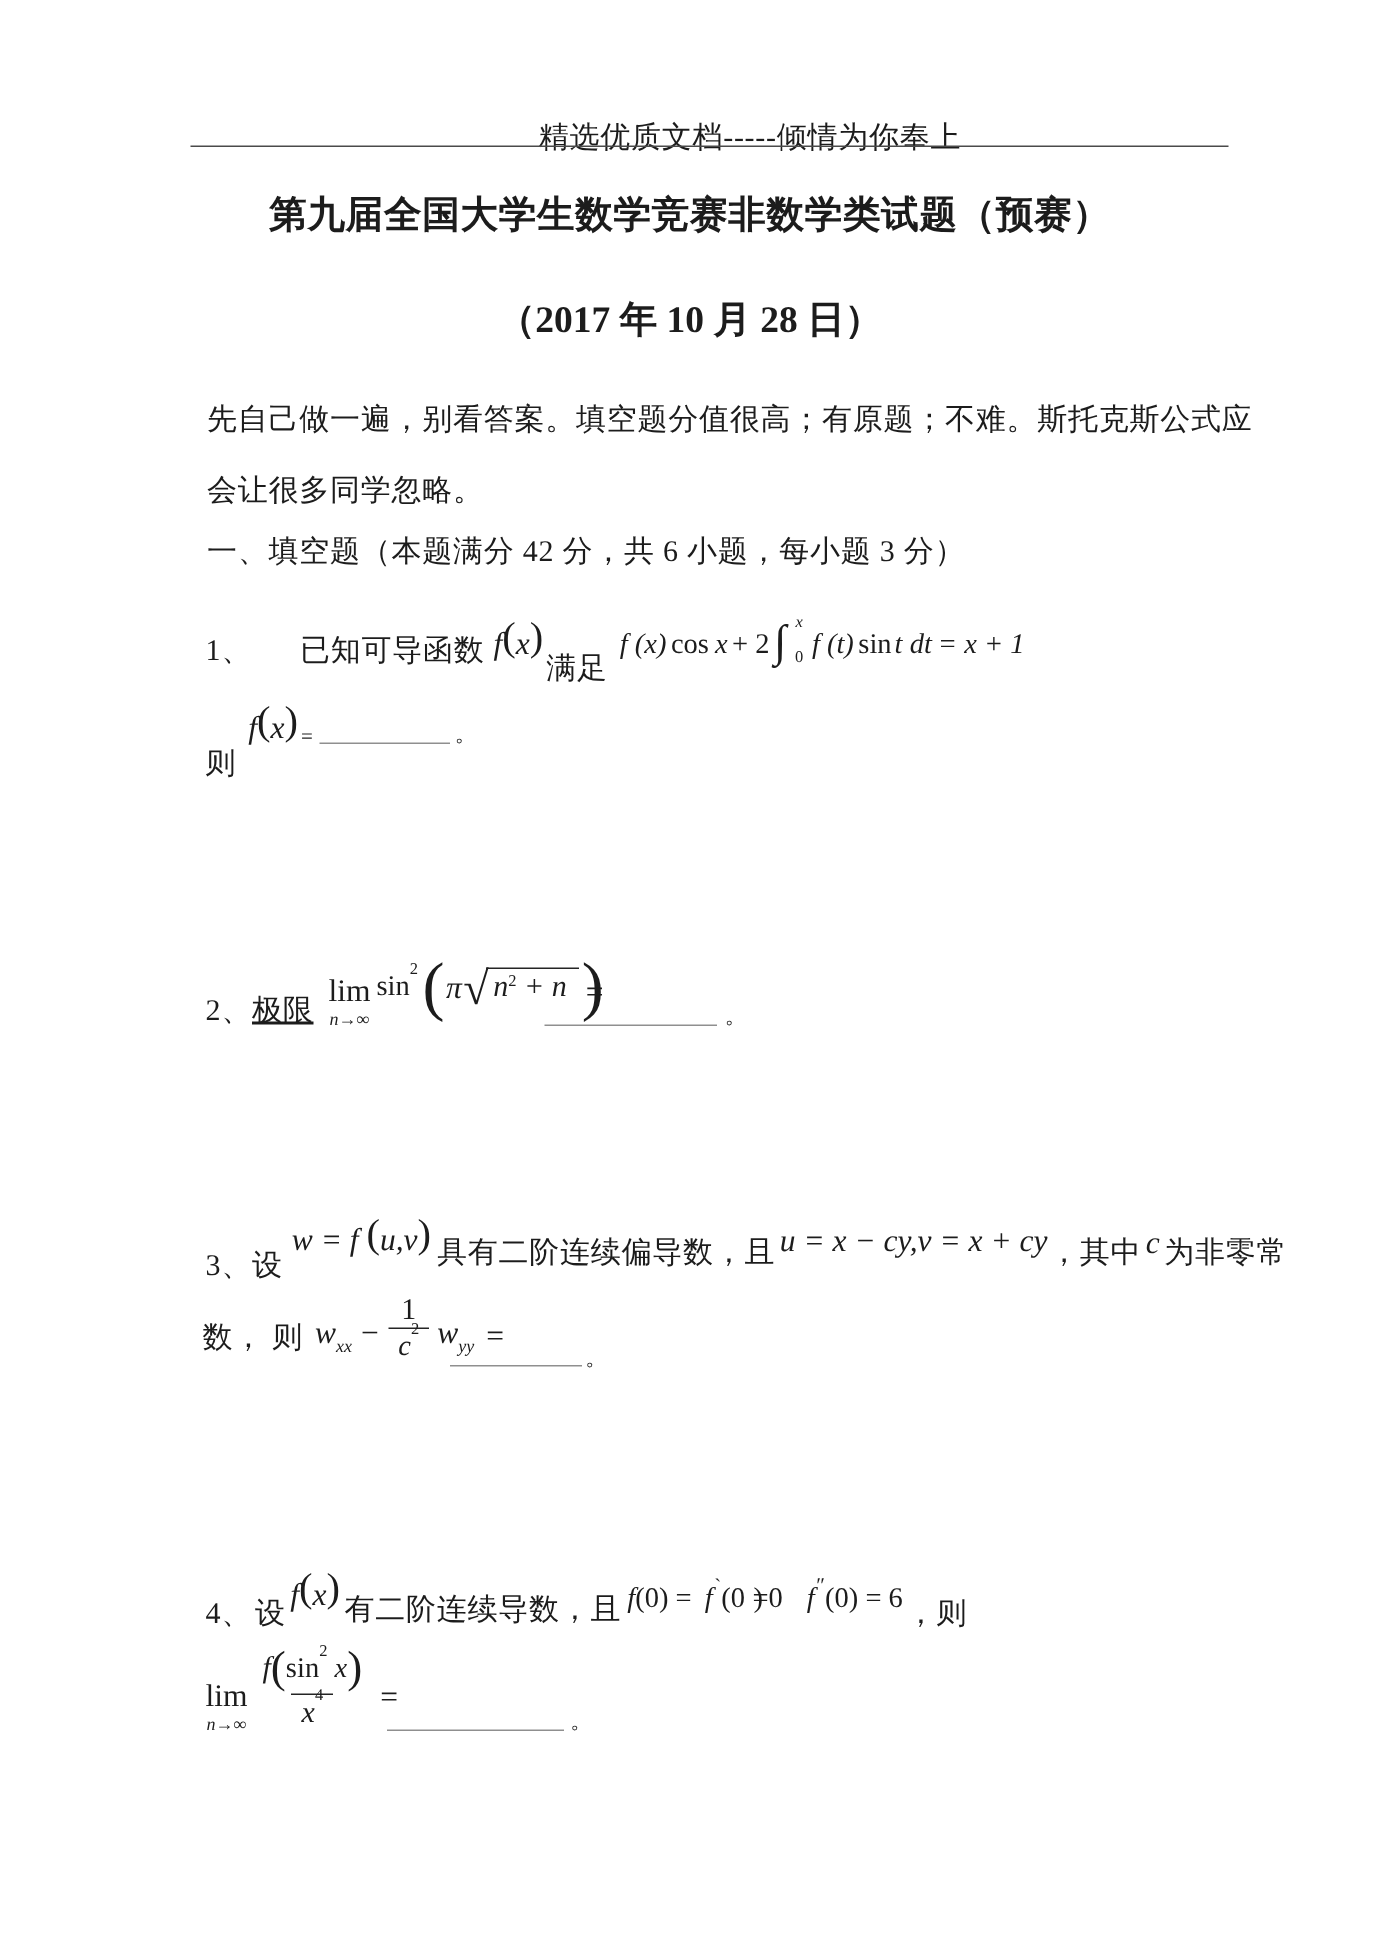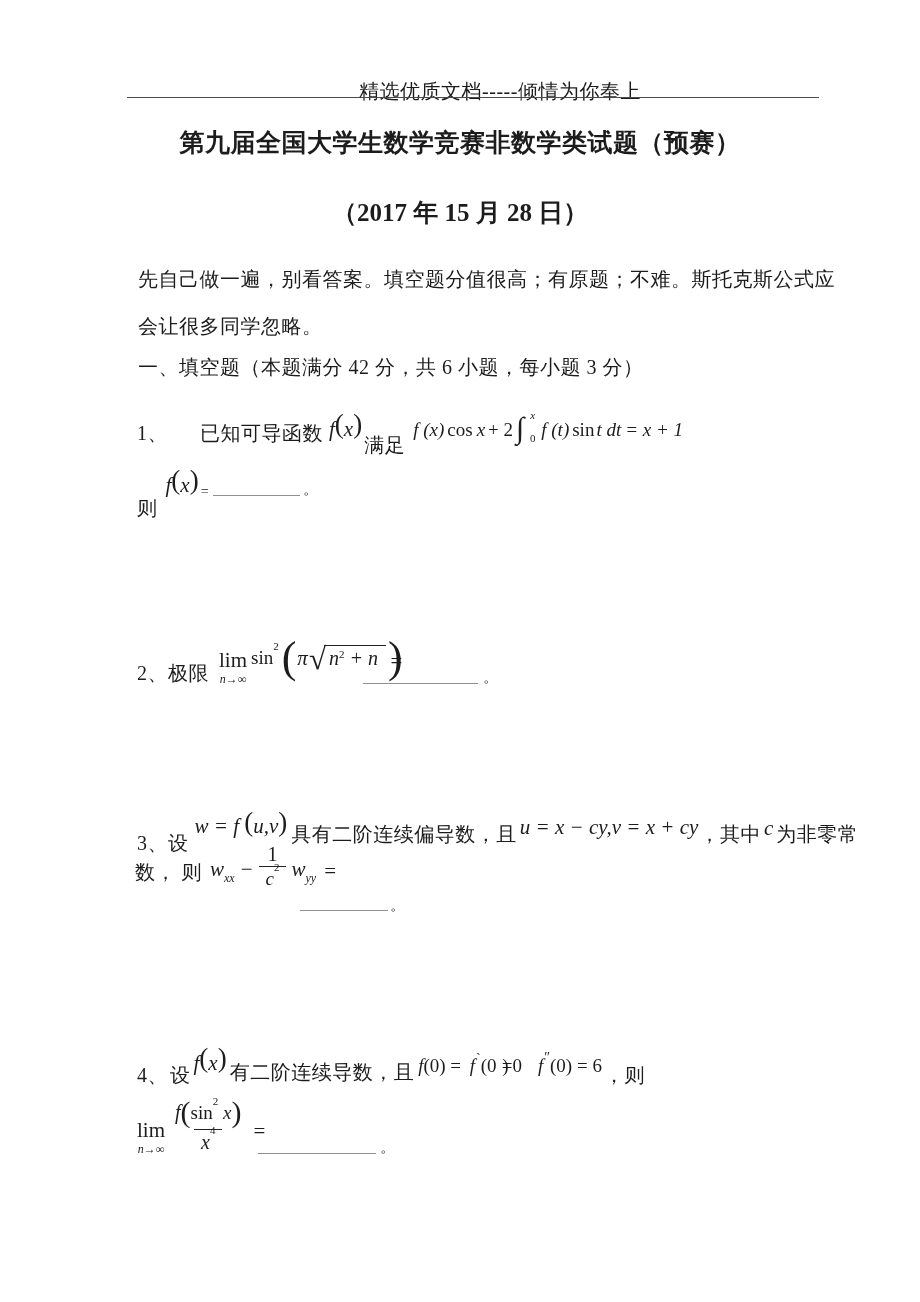--- a/index.html
+++ b/index.html
@@ -36,21 +36,21 @@
 </style>
 </head>
 <body>
 
 <div class="page">
 
   <div class="abs center ch" style="top:78px;padding-left:40px;">精选优质文档-----倾情为你奉上</div>
   <div class="hdr-line"></div>
 
   <div class="abs center bold" style="top:126px;font-size:25px;letter-spacing:0.5px;">第九届全国大学生数学竞赛非数学类试题（预赛）</div>
-  <div class="abs center bold" style="top:196px;font-size:25px;">（2017 年 15 月 28 日）</div>
+  <div class="abs center bold" style="top:196px;font-size:25px;">（2017 年 10 月 28 日）</div>
 
   <div class="abs ch" style="top:266px;left:138px;">先自己做一遍，别看答案。填空题分值很高；有原题；不难。斯托克斯公式应</div>
   <div class="abs ch" style="top:313px;left:138px;">会让很多同学忽略。</div>
 
   <div class="abs ch" style="top:354px;left:138px;">一、填空题（本题满分 42 分，共 6 小题，每小题 3 分）</div>
 
   <div class="row" style="top:412px;left:137px;">
     <span class="ch" style="margin-top:8px;">1、</span>
     <span class="ch" style="margin-top:8px;margin-left:32px;">已知可导函数</span>
     <span class="it f21" style="margin:5px 0 0 6px;">f</span>
@@ -75,21 +75,21 @@
     <span class="pb" style="margin-top:-2px;">(</span>
     <span class="it f21" style="margin-top:3px;">x</span>
     <span class="pb" style="margin-top:-2px;">)</span>
     <span class="f14" style="margin:14px 0 0 2px;">=</span>
   </div>
   <div class="blank" style="left:213px;top:495px;width:87px;"></div>
   <span class="period" style="left:303px;top:480px;">。</span>
 
   <div class="row" style="top:635px;left:137px;">
     <span class="ch" style="margin-top:25px;">2、</span>
-    <span class="ch" style="margin-top:25px;">极限</span>
+    <span class="ch" style="margin-top:25px;text-decoration:underline;">极限</span>
     <span class="limblk" style="margin:15px 0 0 10px;">
       <span class="limtop">lim</span>
       <span class="limsub">n→∞</span>
     </span>
     <span class="f19" style="margin:12px 0 0 4px;">sin</span>
     <span class="sp" style="margin-top:12px;">2</span>
     <span class="pb2" style="margin:3px 0 0 3px;">(</span>
     <span class="it f21" style="margin:11px 0 0 1px;">π</span>
     <span class="sqrtwrap" style="margin:8px 0 0 1px;">
       <span class="sqsign">√</span>
@@ -108,21 +108,21 @@
     <span class="pb" style="margin-top:2px;">(</span>
     <span class="it f21" style="margin-top:6px;">u,v</span>
     <span class="pb" style="margin-top:2px;">)</span>
     <span class="ch" style="margin:13px 0 0 4px;">具有二阶连续偏导数，且</span>
     <span class="it f21" style="margin:7px 0 0 3px;">u = x − cy,v = x + cy</span>
     <span class="ch" style="margin:13px 0 0 1px;">，其中</span>
     <span class="it f21" style="margin:8px 0 0 3px;">c</span>
     <span class="ch" style="margin:13px 0 0 3px;">为非零常</span>
   </div>
 
-  <div class="row" style="top:843px;left:135px;">
+  <div class="row" style="top:862px;left:135px;">
     <span class="ch" style="margin-top:16px;">数， 则</span>
     <span class="it f21" style="margin:14px 0 0 8px;"><span>w</span><span class="sb it">xx</span></span>
     <span class="f21" style="margin:14px 0 0 6px;">−</span>
     <span class="frac" style="margin:1px 0 0 6px;">
       <span class="fnum f20">1</span>
       <span class="fden"><span class="it f19">c</span><span class="sp">2</span></span>
     </span>
     <span class="it f21" style="margin:14px 0 0 5px;"><span>w</span><span class="sb it">yy</span></span>
     <span class="f21" style="margin:16px 0 0 8px;">=</span>
   </div>

